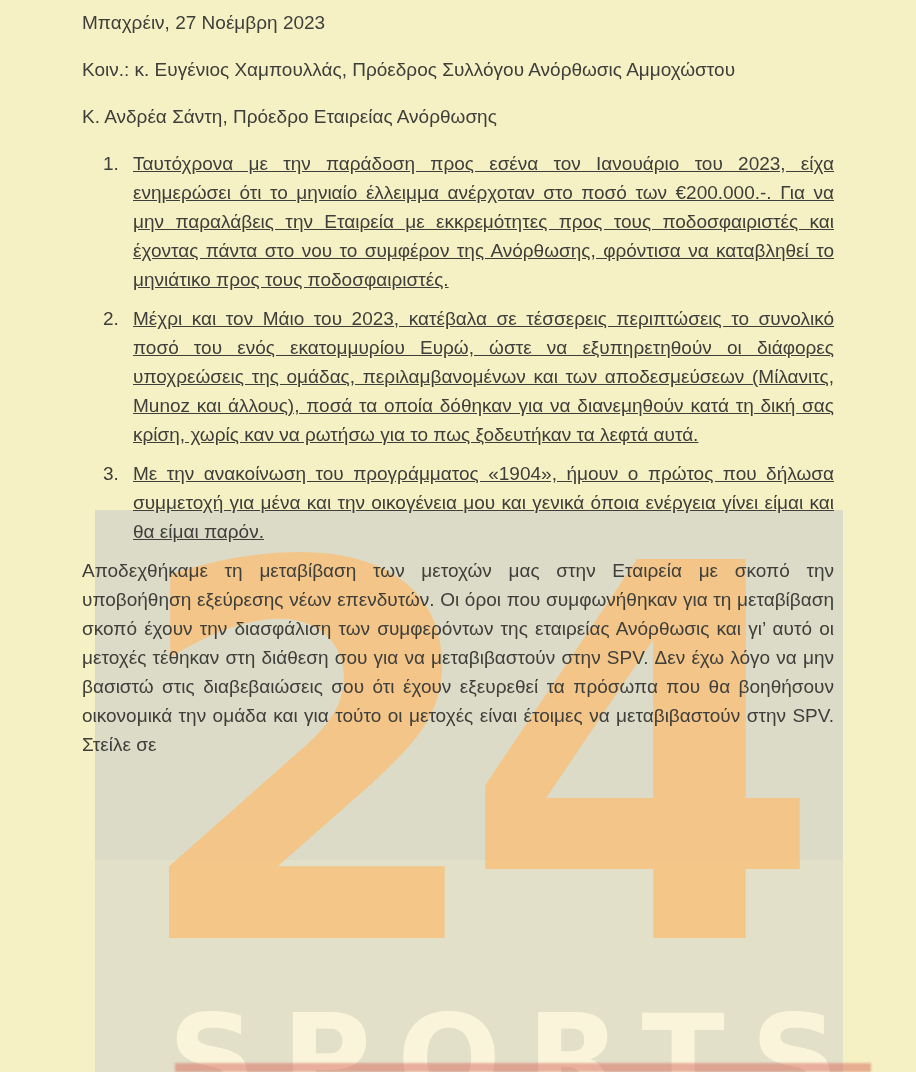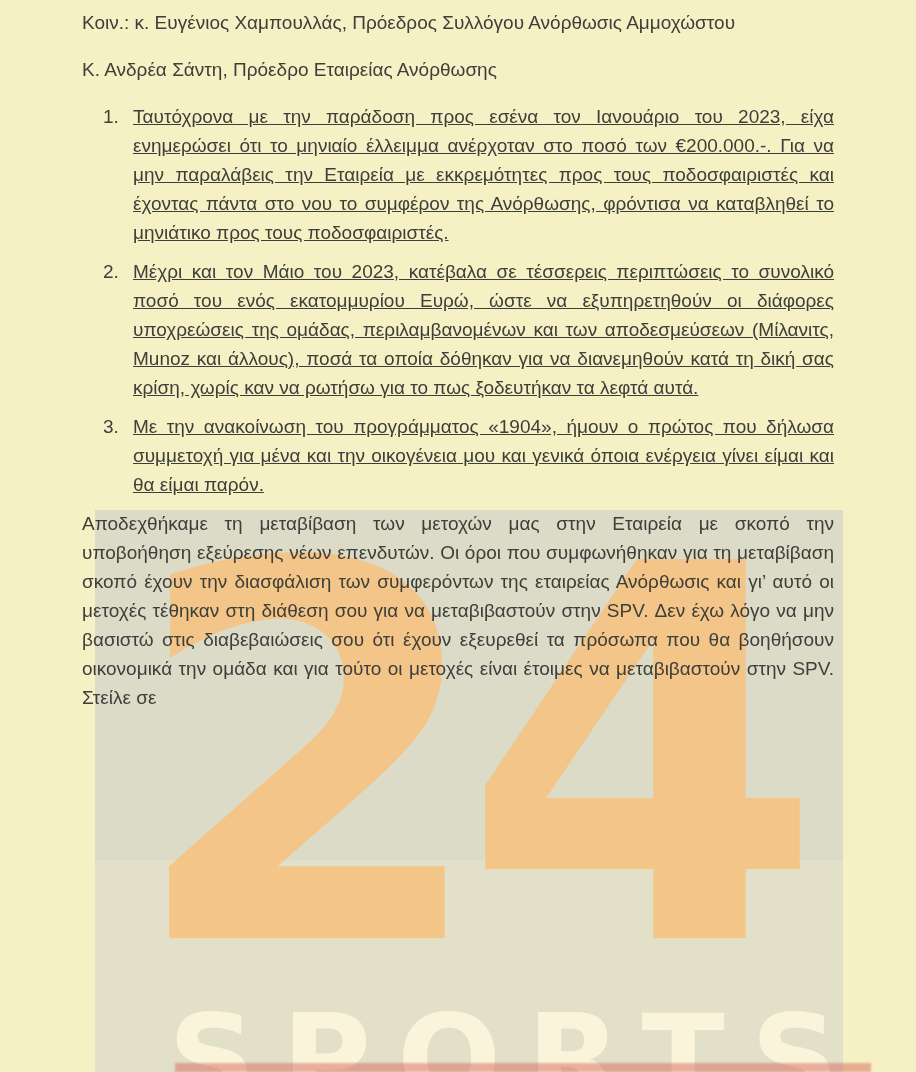--- a/index.html
+++ b/index.html
@@ -64,20 +64,21 @@
 <div class="page">
 
   <div class="wm wm-band"></div>
   <div class="wm wm-band-soft"></div>
   <div class="wm wm-number">24</div>
   <div class="wm wm-word">SPORTS</div>
   <div class="wm wm-redbar"></div>
 
   <div class="letter">
 
+    <div class="hline">Μπαχρέιν, 27 Νοέμβρη 2023</div>
 
     <div class="hline">Κοιν.: κ. Ευγένιος Χαμπουλλάς, Πρόεδρος Συλλόγου Ανόρθωσις Αμμοχώστου</div>
 
     <div class="hline">Κ. Ανδρέα Σάντη, Πρόεδρο Εταιρείας Ανόρθωσης</div>
 
 
 
 
     <div class="list-item">
       <div class="li-num">1.</div>

